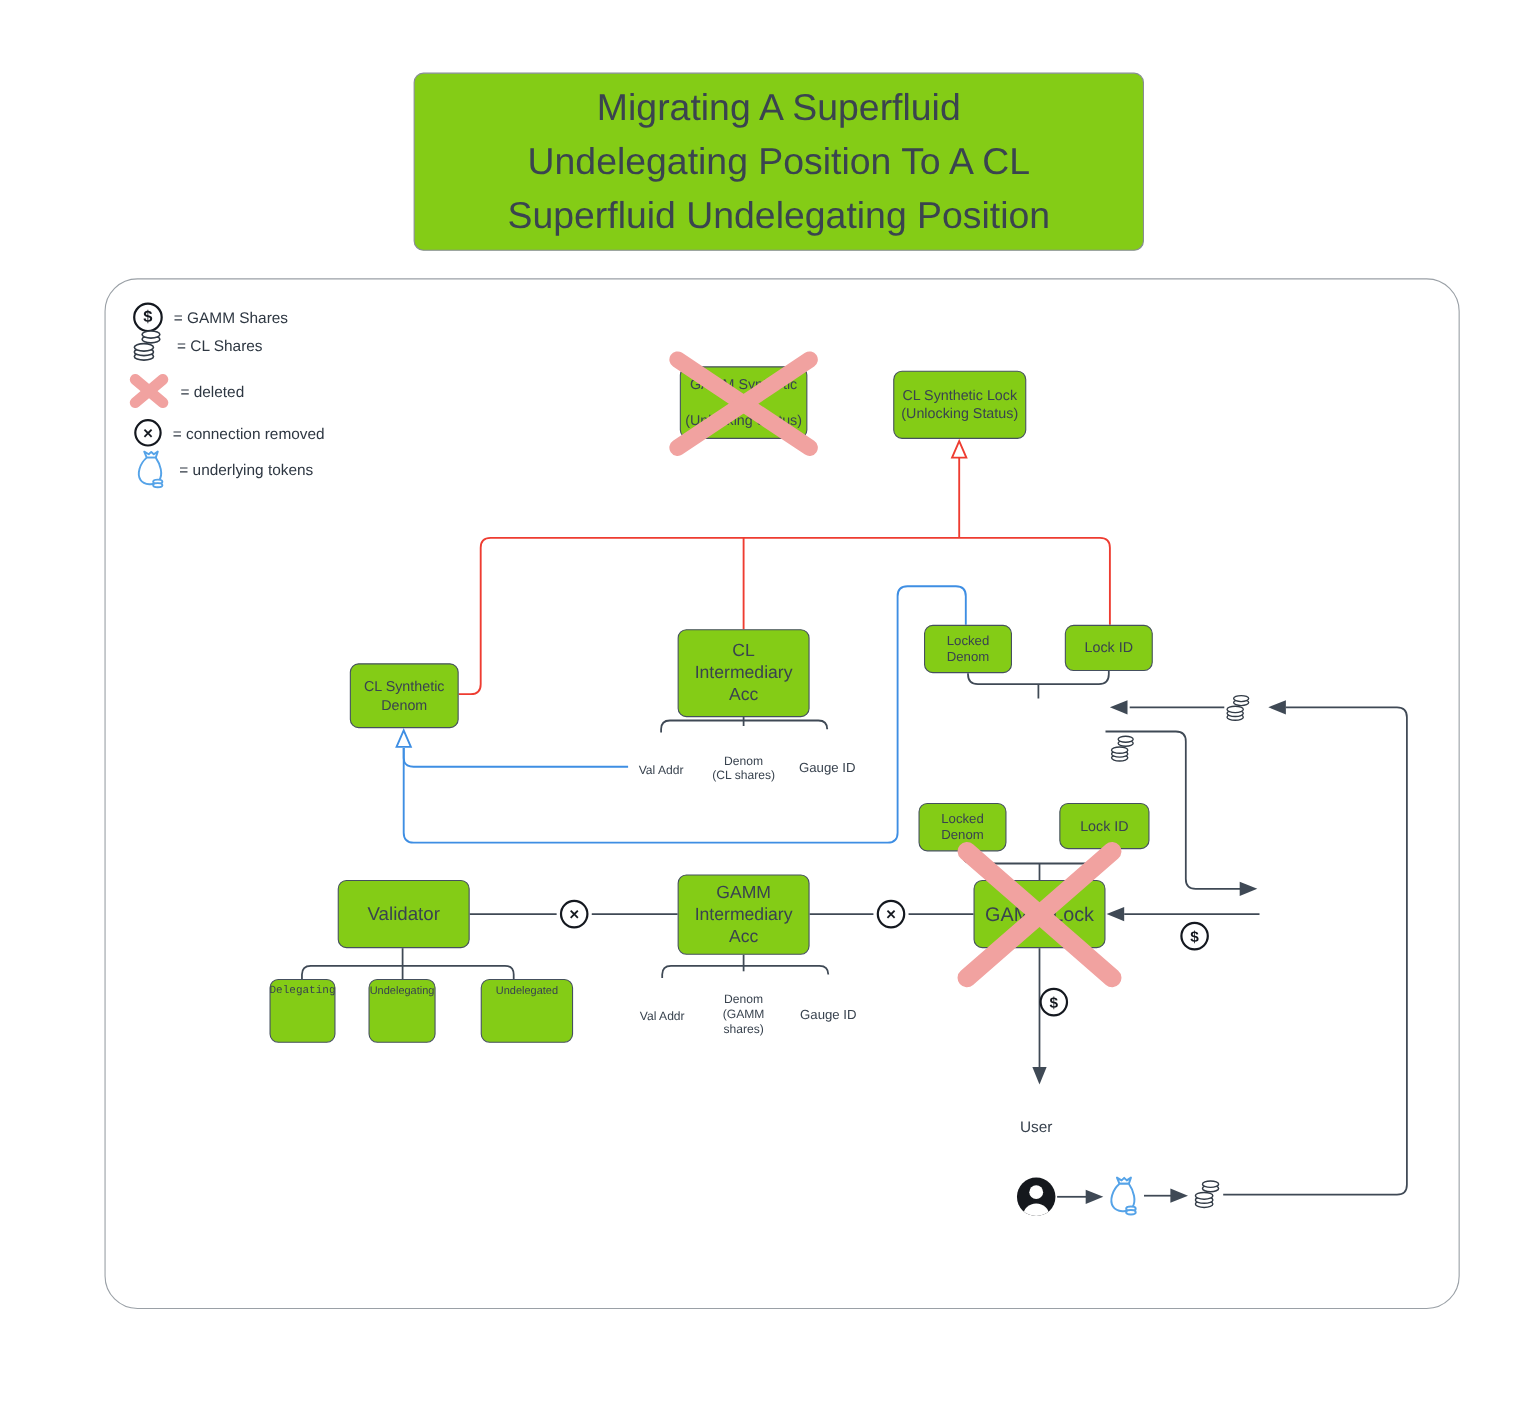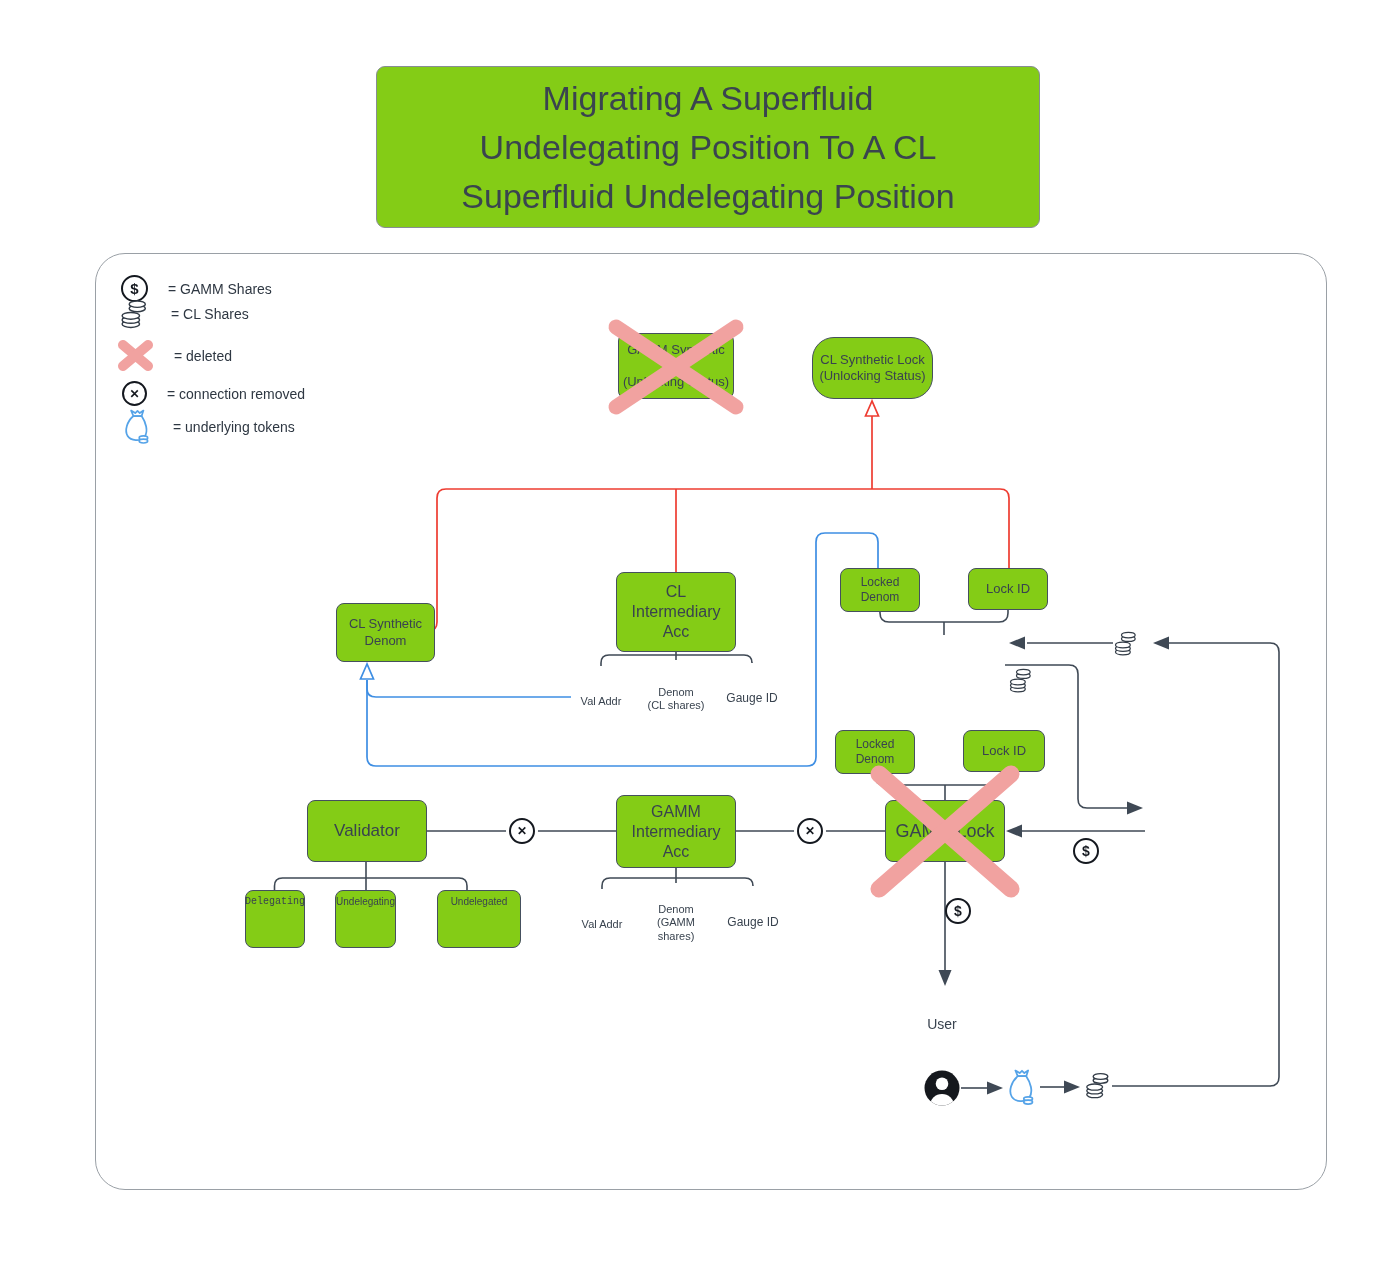--- a/index.html
+++ b/index.html
@@ -14,21 +14,21 @@
      justify-content:center;text-align:center;white-space:pre-line;color:#39434f;line-height:1.2;}
   .pentwrap svg{position:absolute;left:0;top:0;width:100%;height:100%;z-index:-1;}
   .circle-n{border-radius:50%;}
   .dollar-ic{position:absolute;box-sizing:border-box;background:#fff;border:2.6px solid #14181f;
      border-radius:50%;display:flex;align-items:center;justify-content:center;
      font-weight:bold;color:#14181f;}
   .xconn-ic{position:absolute;box-sizing:border-box;background:#fff;border:2.6px solid #14181f;
      border-radius:50%;display:flex;align-items:center;justify-content:center;
      font-weight:bold;color:#14181f;box-shadow:0 0 0 3px #fff;}
   .legend-row{position:absolute;display:flex;align-items:center;font-size:14px;color:#2e3742;}
-  .legend-row .ltxt{margin-left:20px;}
+  .legend-row .ltxt{margin-left:10px;}
   .edge{fill:none;stroke:#3f4955;stroke-width:1.6px;}
   .edge-red{fill:none;stroke:#ee3c31;stroke-width:1.7px;}
   .edge-blue{fill:none;stroke:#3e8ee3;stroke-width:1.7px;}
   .head{fill:#3f4955;stroke:none;}
   .openhead-red{fill:#fff;stroke:#ee3c31;stroke-width:1.7px;}
   .openhead-blue{fill:#fff;stroke:#3e8ee3;stroke-width:1.7px;}
   .bigx line{stroke:#f1a2a0;stroke-linecap:round;}
 </style>
 </head>
 <body>
@@ -173,24 +173,24 @@
     <span class="ltxt">= underlying tokens</span>
   </div>
 
   <div class="n" style="left:618px;top:333px;width:116px;height:66px;font-size:13px;">GAMM Synthetic
 Lock
 (Unlocking Status)</div>
   <svg class="bigx abs" style="left:605px;top:316px;" width="142" height="102">
     <line x1="11" y1="11" x2="131" y2="91" stroke-width="15"></line>
     <line x1="131" y1="11" x2="11" y2="91" stroke-width="15"></line>
   </svg>
-  <div class="n" style="left:812px;top:337px;width:121px;height:62px;font-size:13px;border-radius:22px;">CL Synthetic Lock
+  <div class="n" style="left:812px;top:337px;width:121px;height:62px;font-size:13px;">CL Synthetic Lock
 (Unlocking Status)</div>
 
-  <div class="n" style="left:318px;top:603px;width:99px;height:59px;font-size:13px;margin-left:18px;">CL Synthetic
+  <div class="n" style="left:318px;top:603px;width:99px;height:59px;font-size:13px;">CL Synthetic
 Denom</div>
   <div class="n" style="left:616px;top:572px;width:120px;height:80px;font-size:16px;">CL
 Intermediary
 Acc</div>
 
   <div class="pentwrap" style="left:571px;top:666px;width:60px;height:62px;font-size:11px;">
     <svg viewBox="0 0 100 100" preserveAspectRatio="none">
         <polygon points="50,3 97,40 81,97 19,97 3,40" fill="#fff" stroke="#45505e" stroke-width="1.6" stroke-linejoin="round" vector-effect="non-scaling-stroke"></polygon>
       </svg>
     <span style="margin-top:10px;">Val Addr</span>

